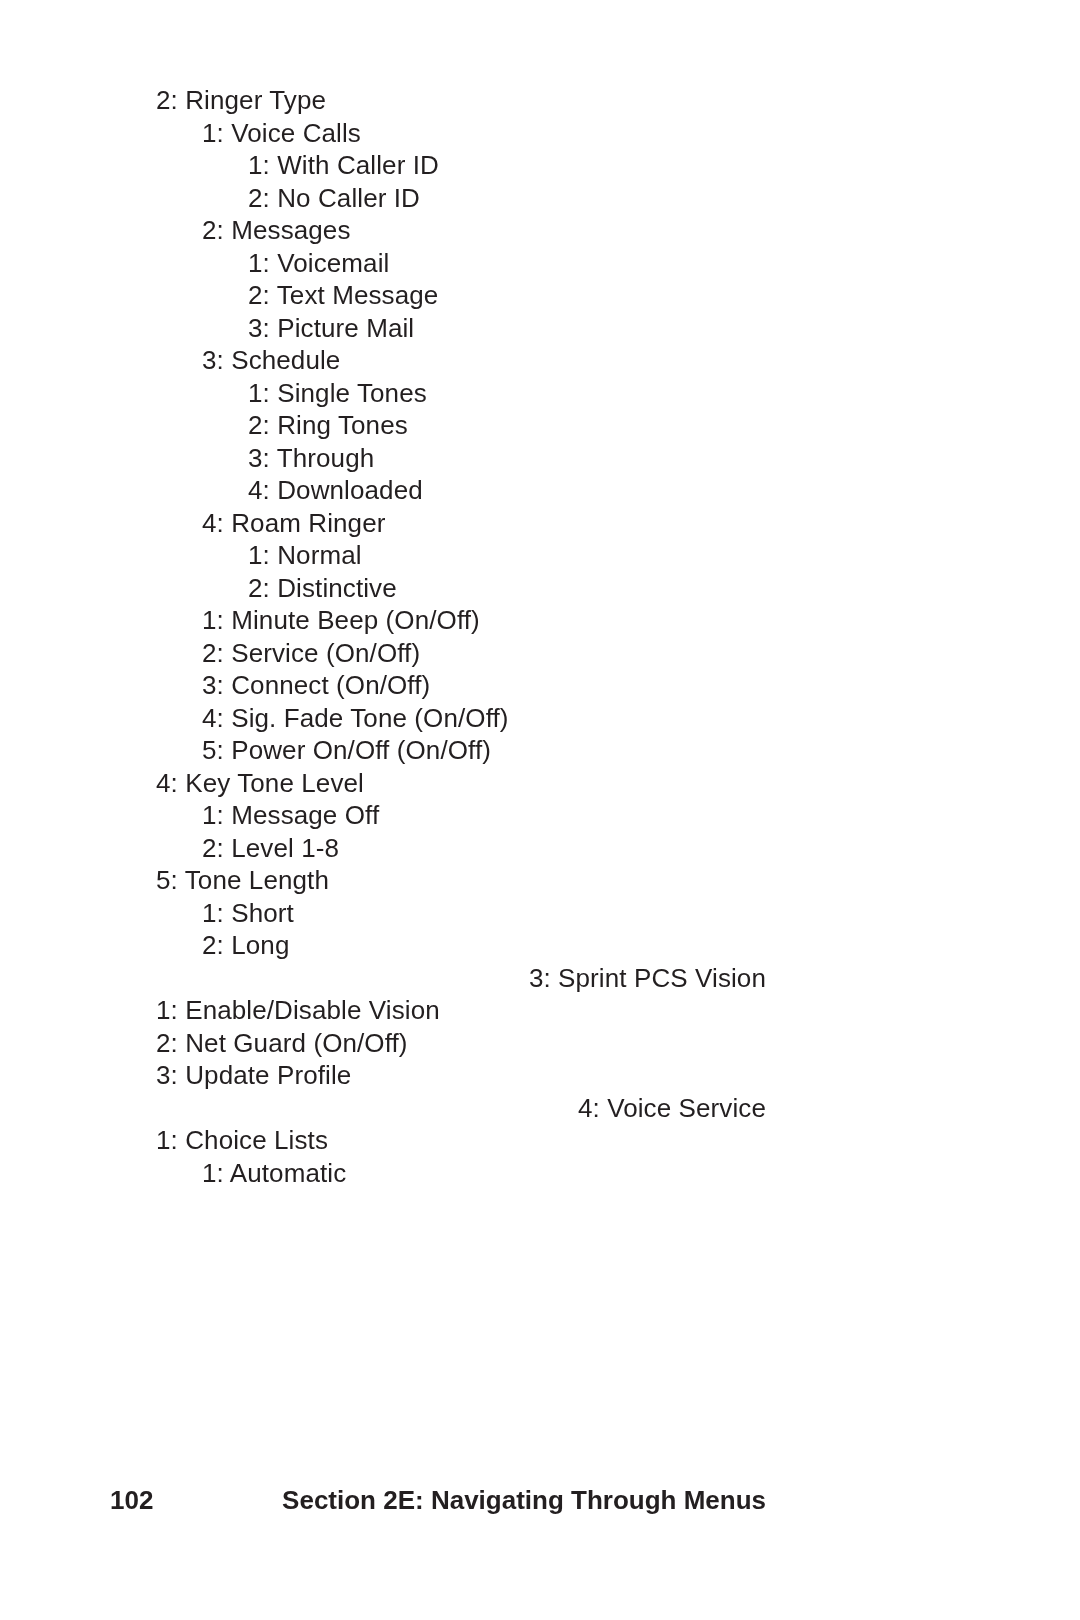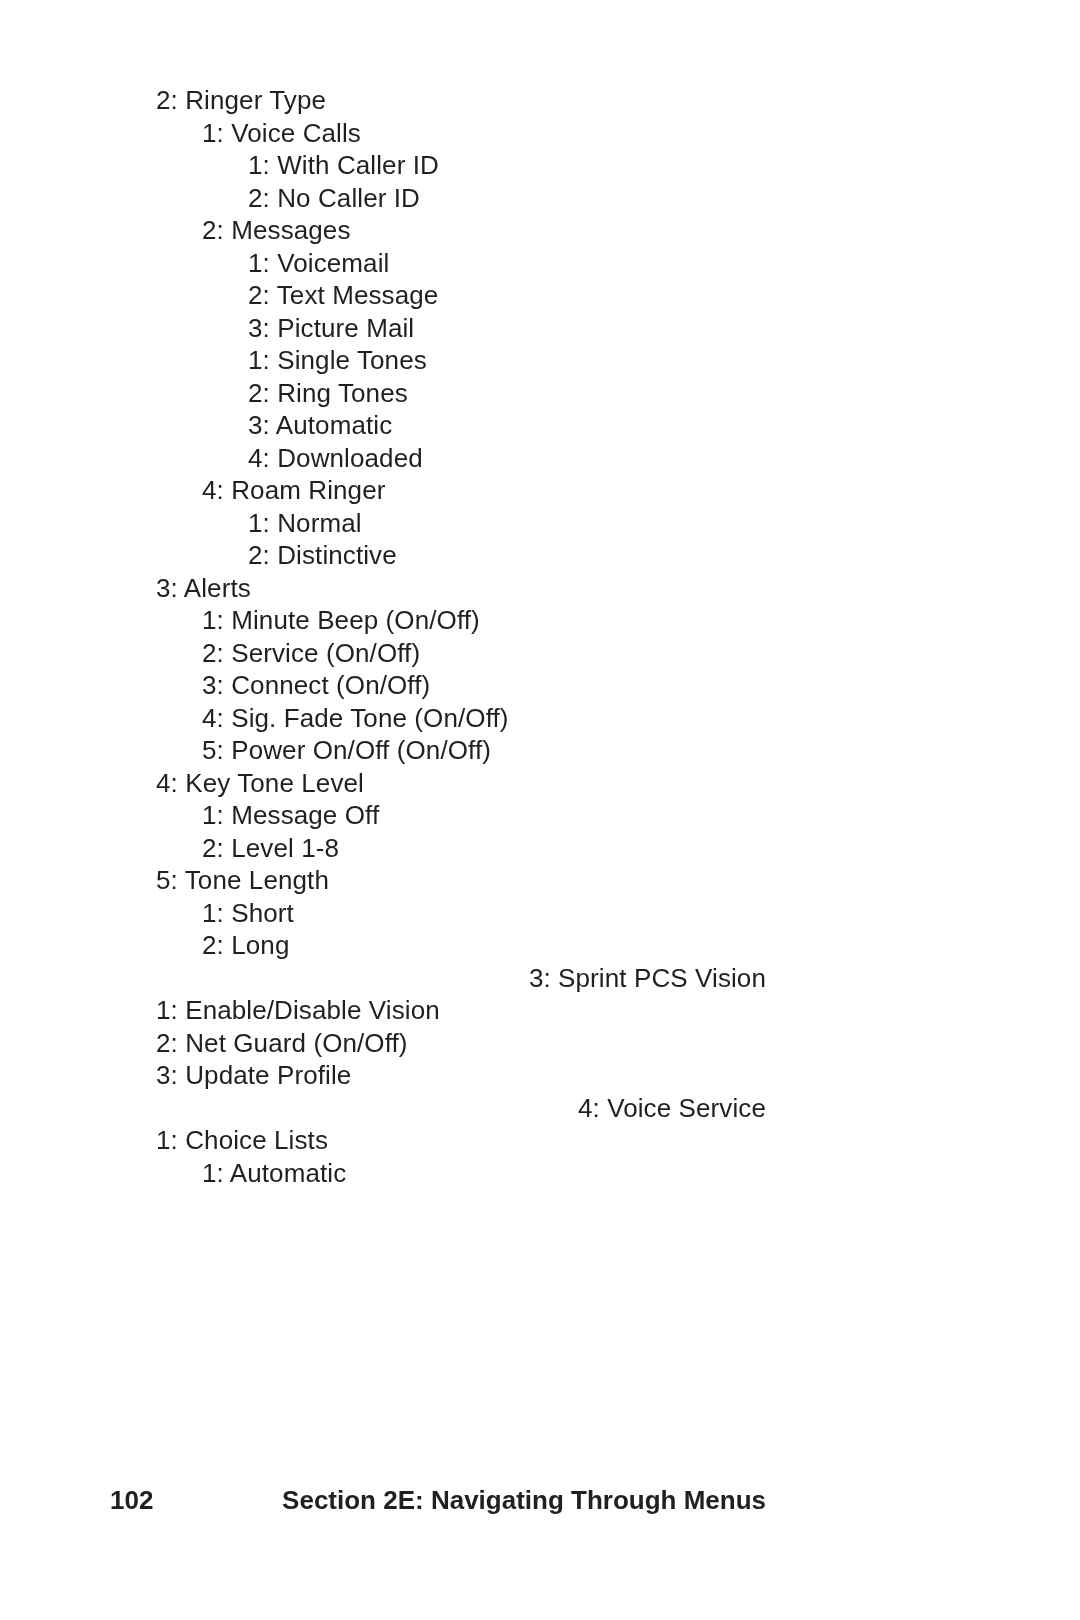--- a/index.html
+++ b/index.html
@@ -47,28 +47,28 @@
 <div class="page">
   <div class="content" id="content">
       <div class="lvl2">2: Ringer Type</div>
       <div class="lvl3">1: Voice Calls</div>
       <div class="lvl4">1: With Caller ID</div>
       <div class="lvl4">2: No Caller ID</div>
       <div class="lvl3">2: Messages</div>
       <div class="lvl4">1: Voicemail</div>
       <div class="lvl4">2: Text Message</div>
       <div class="lvl4">3: Picture Mail</div>
+      <div class="lvl3">3: Schedule</div>
       <div class="lvl4">1: Single Tones</div>
       <div class="lvl4">2: Ring Tones</div>
-      <div class="lvl4">3: Automatic</div>
+      <div class="lvl4">3: Through</div>
       <div class="lvl4">4: Downloaded</div>
       <div class="lvl3">4: Roam Ringer</div>
       <div class="lvl4">1: Normal</div>
       <div class="lvl4">2: Distinctive</div>
-      <div class="lvl2">3: Alerts</div>
       <div class="lvl3">1: Minute Beep (On/Off)</div>
       <div class="lvl3">2: Service (On/Off)</div>
       <div class="lvl3">3: Connect (On/Off)</div>
       <div class="lvl3">4: Sig. Fade Tone (On/Off)</div>
       <div class="lvl3">5: Power On/Off (On/Off)</div>
       <div class="lvl2">4: Key Tone Level</div>
       <div class="lvl3">1: Message Off</div>
       <div class="lvl3">2: Level 1-8</div>
       <div class="lvl2">5: Tone Length</div>
       <div class="lvl3">1: Short</div>

